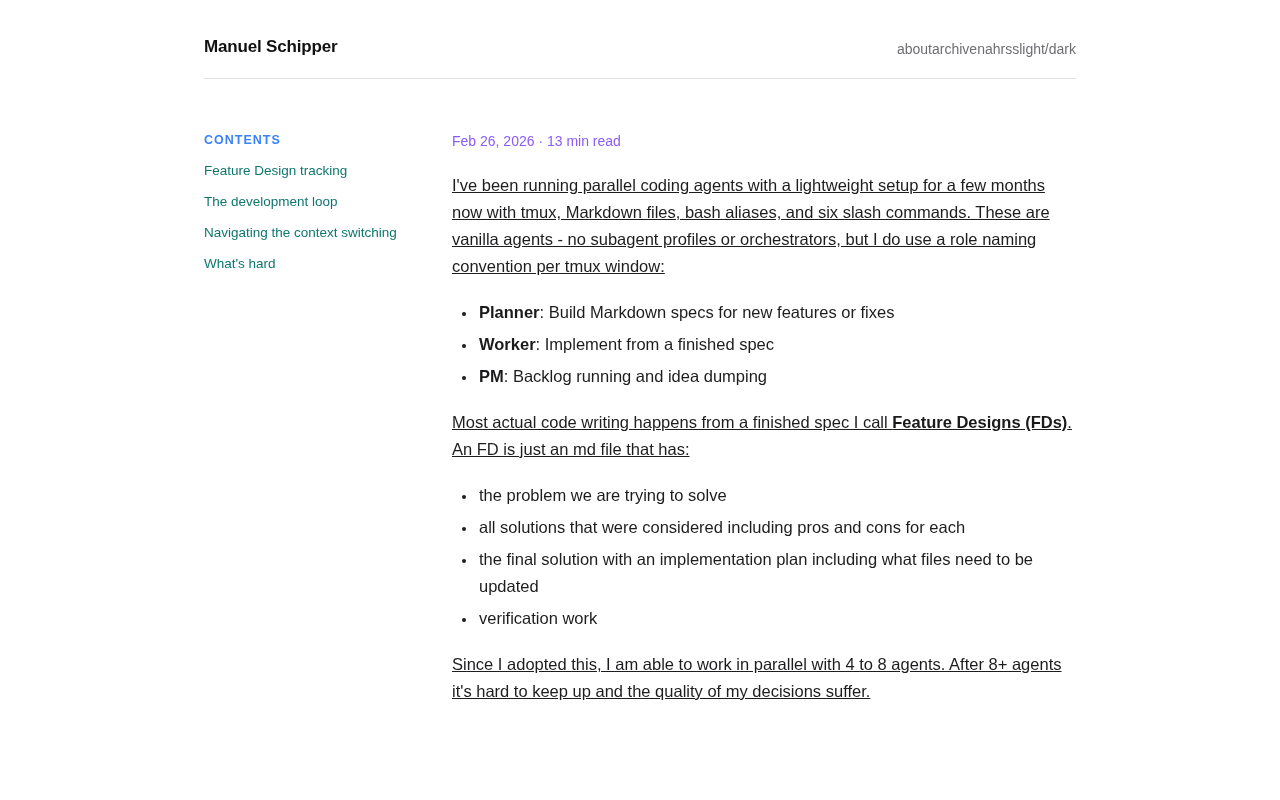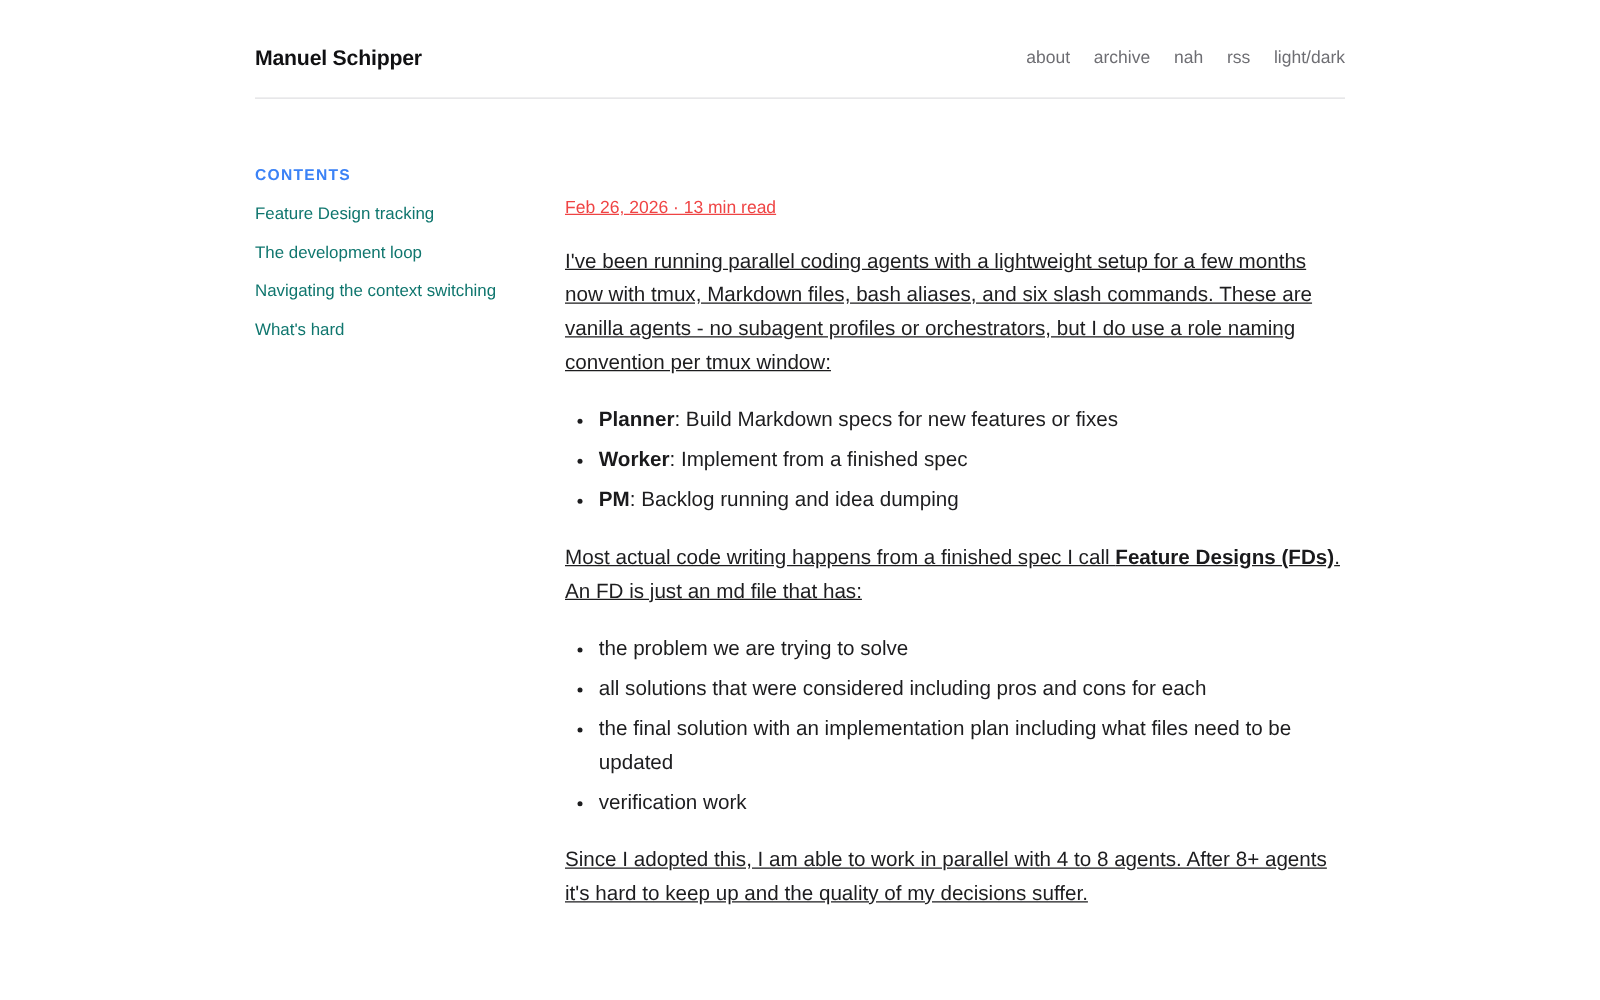--- a/index.html
+++ b/index.html
@@ -10,32 +10,32 @@
   }
   .page {
     width: 872px;
     margin: 0 auto;
     min-height: 800px;
   }
   
   .site-header {
     display: flex;
     justify-content: space-between;
-    align-items: flex-start;
+    align-items: flex-end;
     padding: 37px 0 21px;
     border-bottom: 1px solid #e0e0e2;
   }
   .site-title {
     font-size: 17px;
     font-weight: 700;
     color: #111113;
     text-decoration: none;
     letter-spacing: -0.01em;
   }
-  .site-nav { display: flex; gap: 19px; }
+  .site-nav { display: flex; }
   .site-nav a {
     font-size: 14px;
     color: #6e6e73;
     text-decoration: none;
   }
   
   .content-row {
     display: flex;
     align-items: flex-start;
     padding-top: 54px;
@@ -62,24 +62,23 @@
   
   .article { flex: 1; min-width: 0; padding-bottom: 24px; }
   .article-title {
     font-size: 24.5px;
     line-height: 33px;
     font-weight: 700;
     color: #111113;
     letter-spacing: -0.015em;
   }
   .article-meta {
-    margin-top: 24px;
+    margin-top: 0;
     font-size: 14px;
-    color: #ef4444;
-    text-decoration: underline;
+    color: #8b5cf6;
   }
   .article-body {
     margin-top: 23px;
     font-size: 16.5px;
     line-height: 27px;
     color: #1d1d1f;
   }
   .article-body p { margin: 19px 0; text-decoration: underline; }
   .article-body p:first-child { margin-top: 0; }
   .article-body ul {

